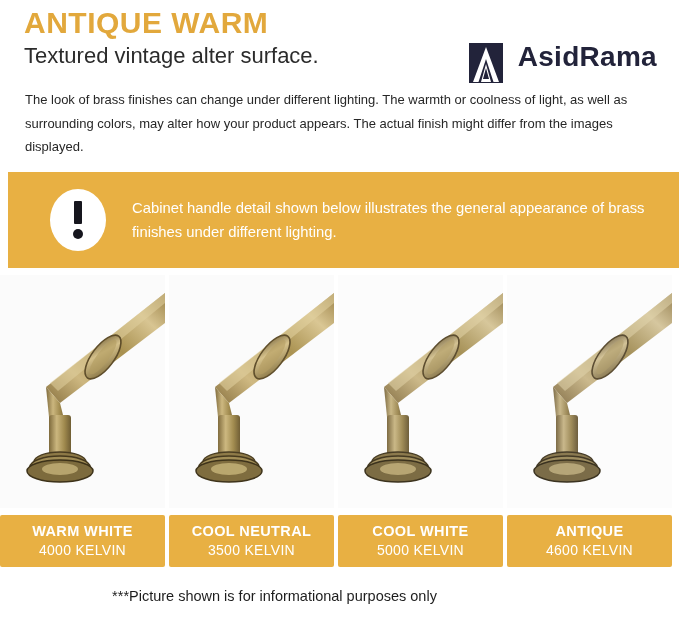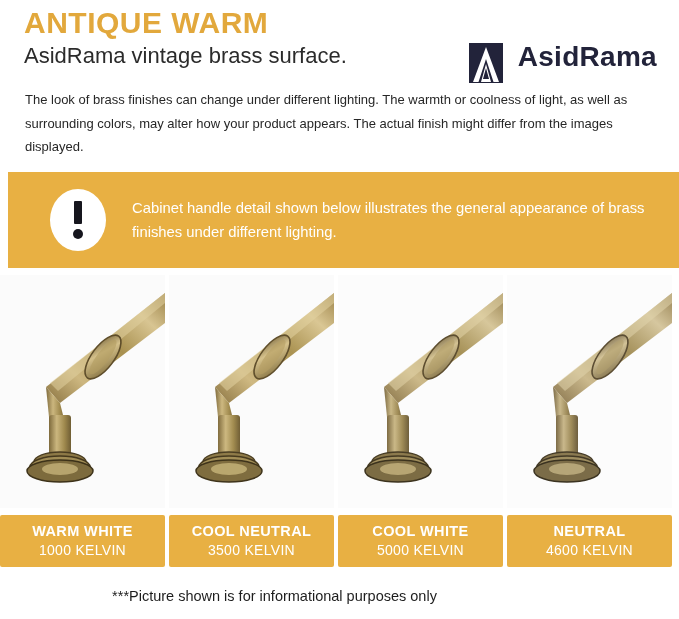--- a/index.html
+++ b/index.html
@@ -86,21 +86,21 @@
   }
 </style>
 </head>
 <body>
 
 <div class="page">
 
   <div class="header">
     <div class="title-block">
       <div class="main-title">ANTIQUE WARM</div>
-      <div class="sub-title">AsidRama vintage brass surface.</div>
+      <div class="sub-title">Textured vintage alter surface.</div>
     </div>
 
     <div class="brand">
       <span class="brand-mark">
         <svg viewBox="0 0 42 42" xmlns="http://www.w3.org/2000/svg">
           <path d="M4 1 H38 V41 H4 Z" fill="#22233a"></path>
           <path d="M21 5 L34 40 H28.5 L21 17 L13.5 40 H8 Z" fill="#ffffff"></path>
           <path d="M21 22 L26 40 H16 Z" fill="#ffffff"></path>
           <path d="M21 26 L24 37 H18 Z" fill="#22233a"></path>
         </svg>
@@ -153,21 +153,21 @@
             <rect x="49" y="140" width="22" height="46" rx="3" fill="url(#post1)"></rect>
             <ellipse cx="60" cy="187" rx="26" ry="10" fill="#8d7946" stroke="#4a3d21" stroke-width="1.4"></ellipse>
             <ellipse cx="60" cy="192" rx="30" ry="11" fill="#a08c55" stroke="#46391d" stroke-width="1.6"></ellipse>
             <ellipse cx="60" cy="196" rx="33" ry="11" fill="#7d6b3d" stroke="#3d3219" stroke-width="1.5"></ellipse>
             <ellipse cx="60" cy="194" rx="18" ry="6" fill="#c6b379" opacity="0.8"></ellipse>
           </g>
         </svg>
       </div>
       <div class="swatch-label">
         <span class="swatch-name">WARM WHITE</span>
-        <span class="swatch-kelvin">1000 KELVIN</span>
+        <span class="swatch-kelvin">4000 KELVIN</span>
       </div>
     </div>
 
     <div class="swatch">
       <div class="swatch-photo">
         <svg viewBox="0 0 165 233" xmlns="http://www.w3.org/2000/svg">
           <defs>
             <linearGradient id="bar2" x1="0" y1="1" x2="1" y2="0">
               <stop offset="0" stop-color="#8c7542"></stop>
                 <stop offset="0.25" stop-color="#cfb982"></stop>
@@ -284,21 +284,21 @@
             <path d="M46 112 L60 128 L66 152 L50 152 Z" fill="url(#post4)"></path>
             <rect x="49" y="140" width="22" height="46" rx="3" fill="url(#post4)"></rect>
             <ellipse cx="60" cy="187" rx="26" ry="10" fill="#8b7a51" stroke="#483e2a" stroke-width="1.4"></ellipse>
             <ellipse cx="60" cy="192" rx="30" ry="11" fill="#9e8d60" stroke="#443a26" stroke-width="1.6"></ellipse>
             <ellipse cx="60" cy="196" rx="33" ry="11" fill="#7b6c48" stroke="#3b3321" stroke-width="1.5"></ellipse>
             <ellipse cx="60" cy="194" rx="18" ry="6" fill="#c4b484" opacity="0.8"></ellipse>
           </g>
         </svg>
       </div>
       <div class="swatch-label">
-        <span class="swatch-name">NEUTRAL</span>
+        <span class="swatch-name">ANTIQUE</span>
         <span class="swatch-kelvin">4600 KELVIN</span>
       </div>
     </div>
 
   </div>
 
   <div class="footer">***Picture shown is for informational purposes only</div>
 
 </div>
 

